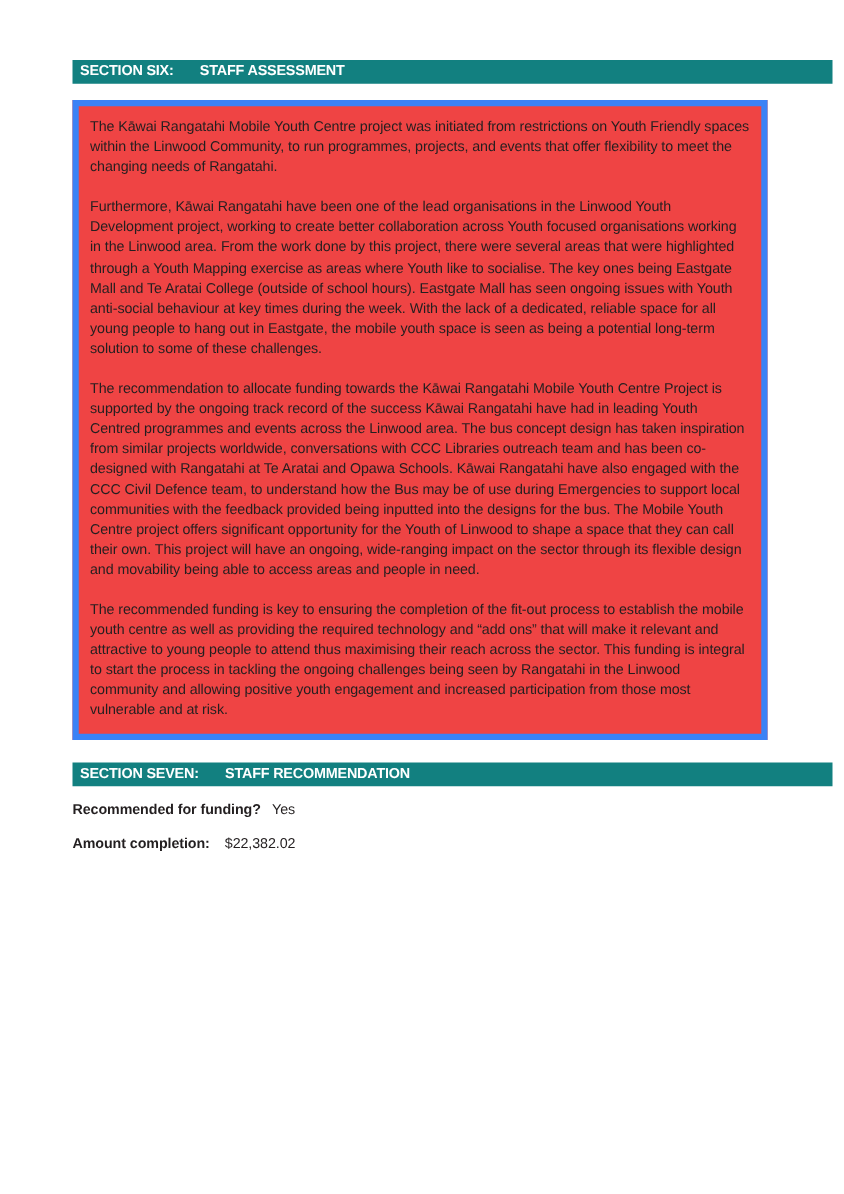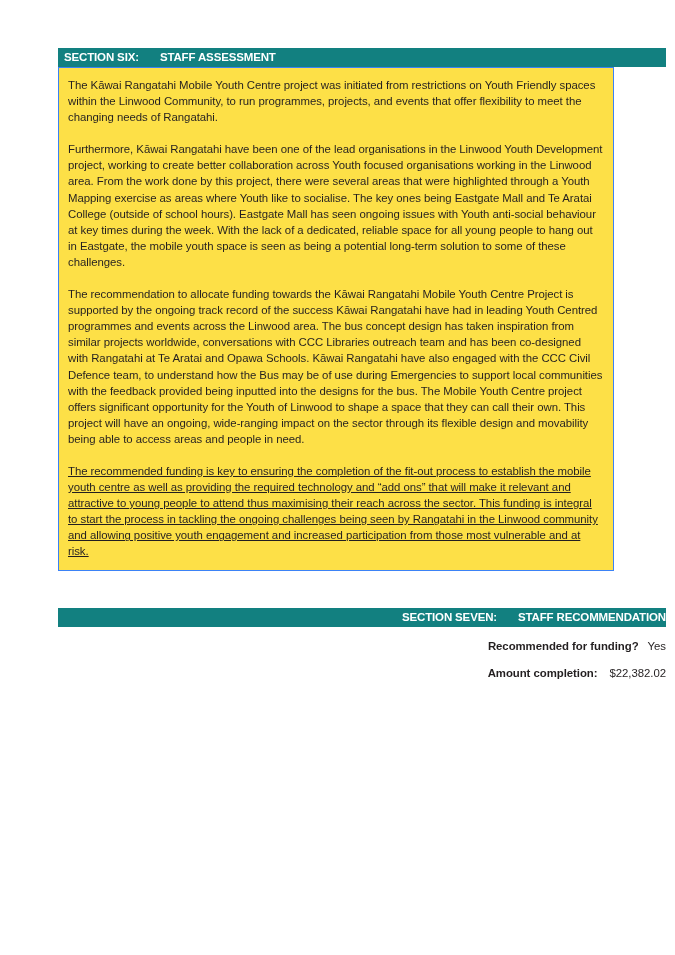--- a/index.html
+++ b/index.html
@@ -49,45 +49,43 @@
   .section-bar .sec-label {
     display: inline-block;
   }
   .section-bar .sec-title {
     display: inline-block;
     margin-left: 21px;
   }
 
   
   .assessment-box {
-    margin-top: 0;
-    border: 1px solid #3b82f6;
+    margin-top: 13px;
+    border: 5px solid #3b82f6;
     box-sizing: border-box;
     width: 556px;
     padding: 9px 9px 9px 9px;
-    background: #fde047;
+    background: #ef4444;
   }
 
   .para {
     font-size: 11.4px;
     line-height: 16.1px;
     margin: 0 0 16px 0;
     text-align: left;
     color: #231f20;
     letter-spacing: -0.05px;
   }
   .para:last-child {
     margin-bottom: 1px;
-    text-decoration: underline;
   }
 
   
   .section-seven-wrap {
-    margin-top: 37px;
-    text-align: right;
+    margin-top: 18px;
   }
 
   .rec-rows {
     margin-top: 11px;
   }
   .rec-row {
     font-size: 11.4px;
     line-height: 16px;
     margin-bottom: 11px;
     white-space: nowrap;

